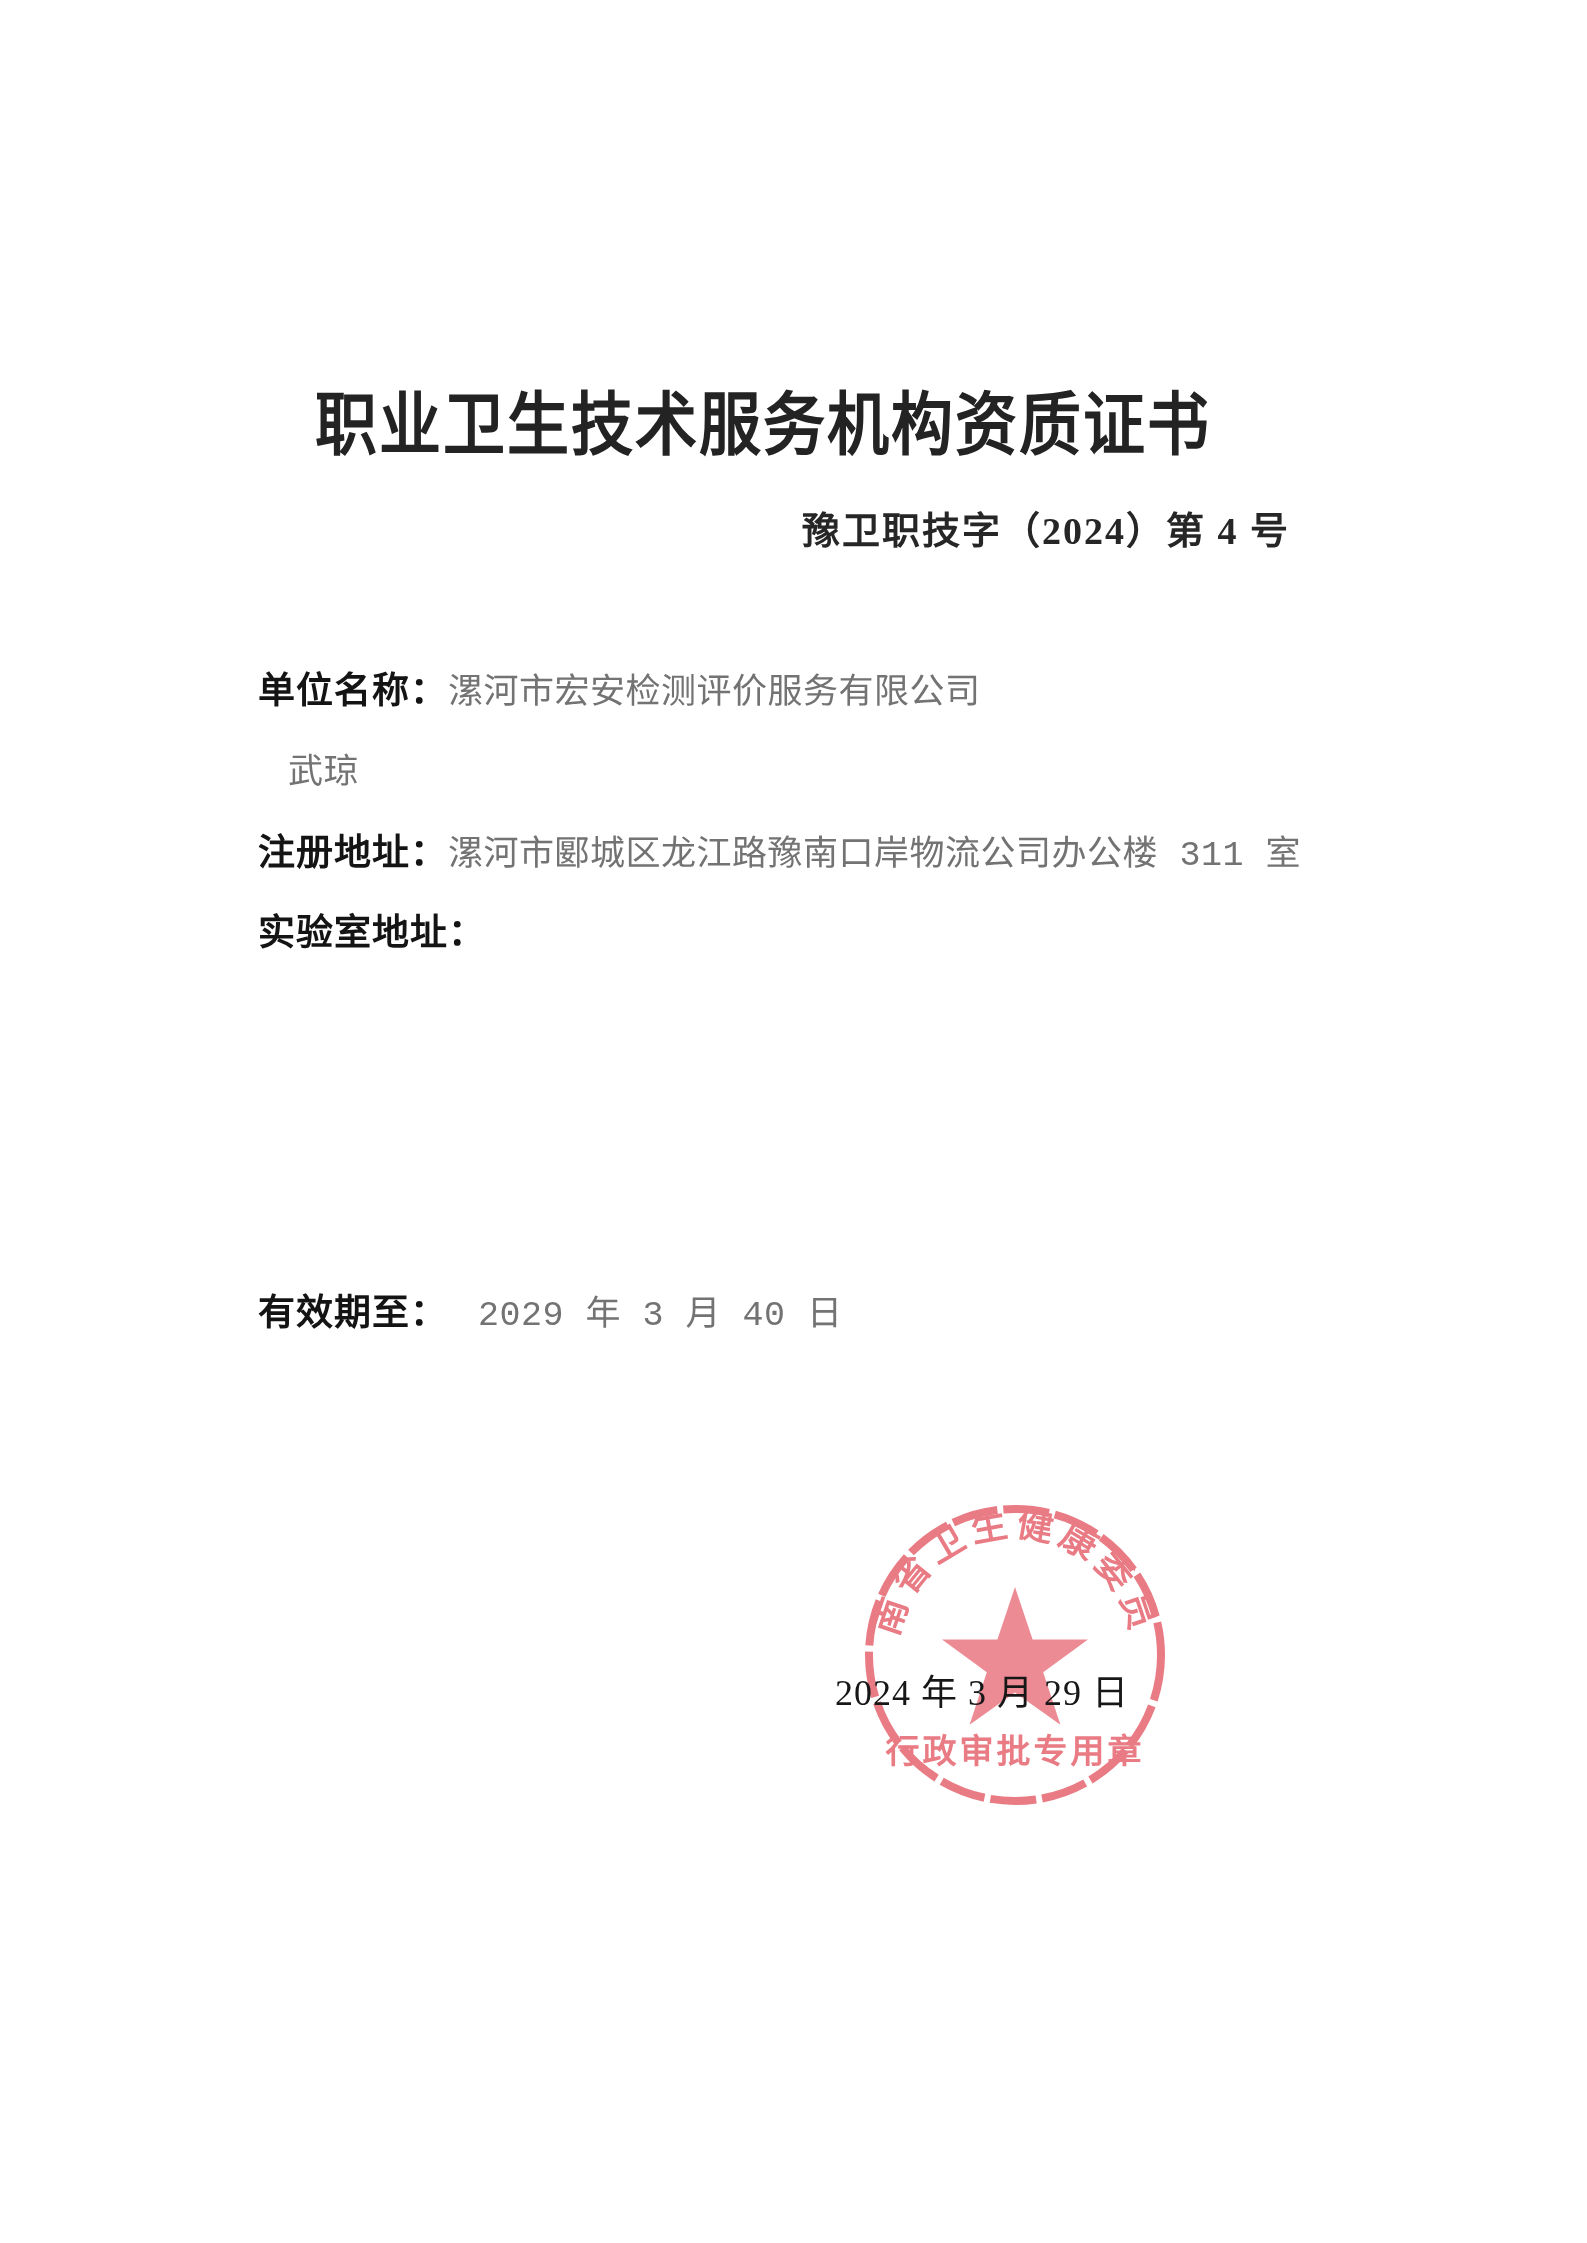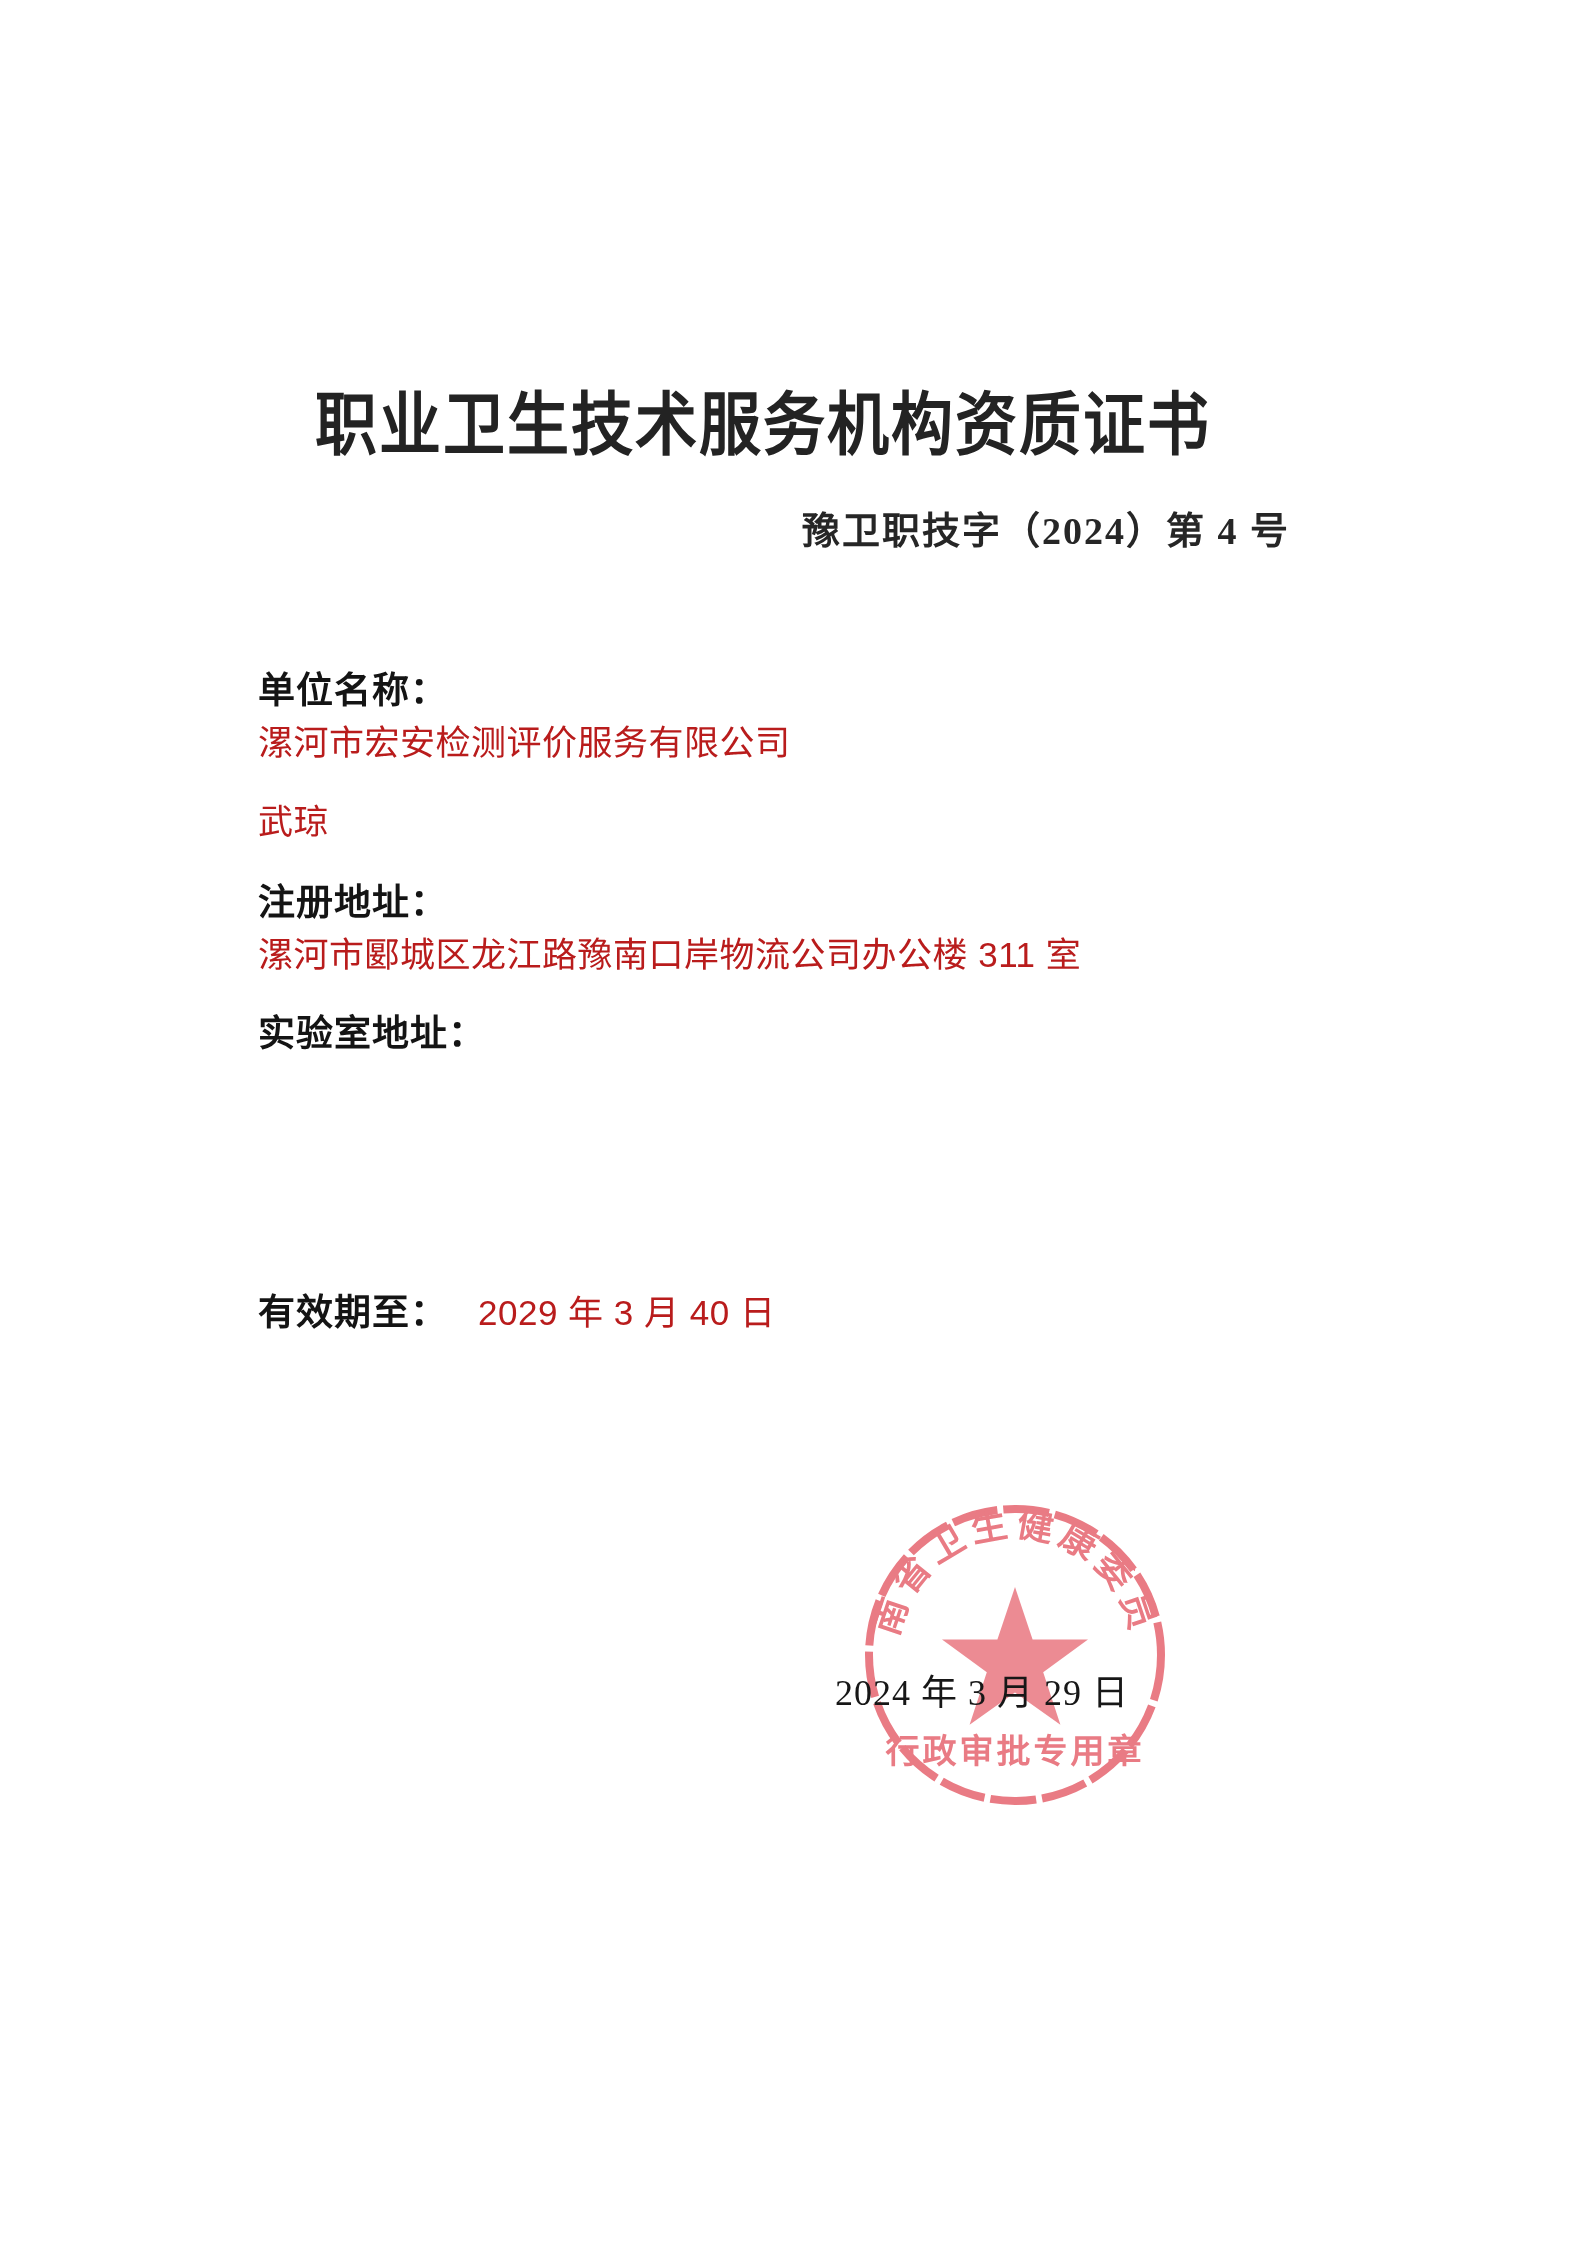--- a/index.html
+++ b/index.html
@@ -56,34 +56,33 @@
     position: absolute;
     left: 258px;
     top: 660px;
     width: 1180px;
   }
   .field-row {
     display: flex;
     align-items: baseline;
     margin-bottom: 22px;
     white-space: nowrap;
-    flex-direction: column;
   }
   .field-label {
     font-family: "Liberation Sans", "DejaVu Sans", sans-serif;
     font-weight: 700;
     font-size: 37px;
     color: #141414;
     letter-spacing: 1px;
     flex: 0 0 auto;
   }
   .field-value {
-    font-family: Liberation Sans, sans-serif;
+    font-family: Liberation Mono, monospace;
     font-size: 35px;
-    color: #b91c1c;
+    color: #737373;
     letter-spacing: 0.5px;
     flex: 0 0 auto;
   }
   .field-value.sm {
     font-size: 32px;
   }
   .gap-md { width: 30px; display: inline-block; }
 
   .row-name    { margin-bottom: 28px; }
   .row-rep     { margin-bottom: 28px; }

